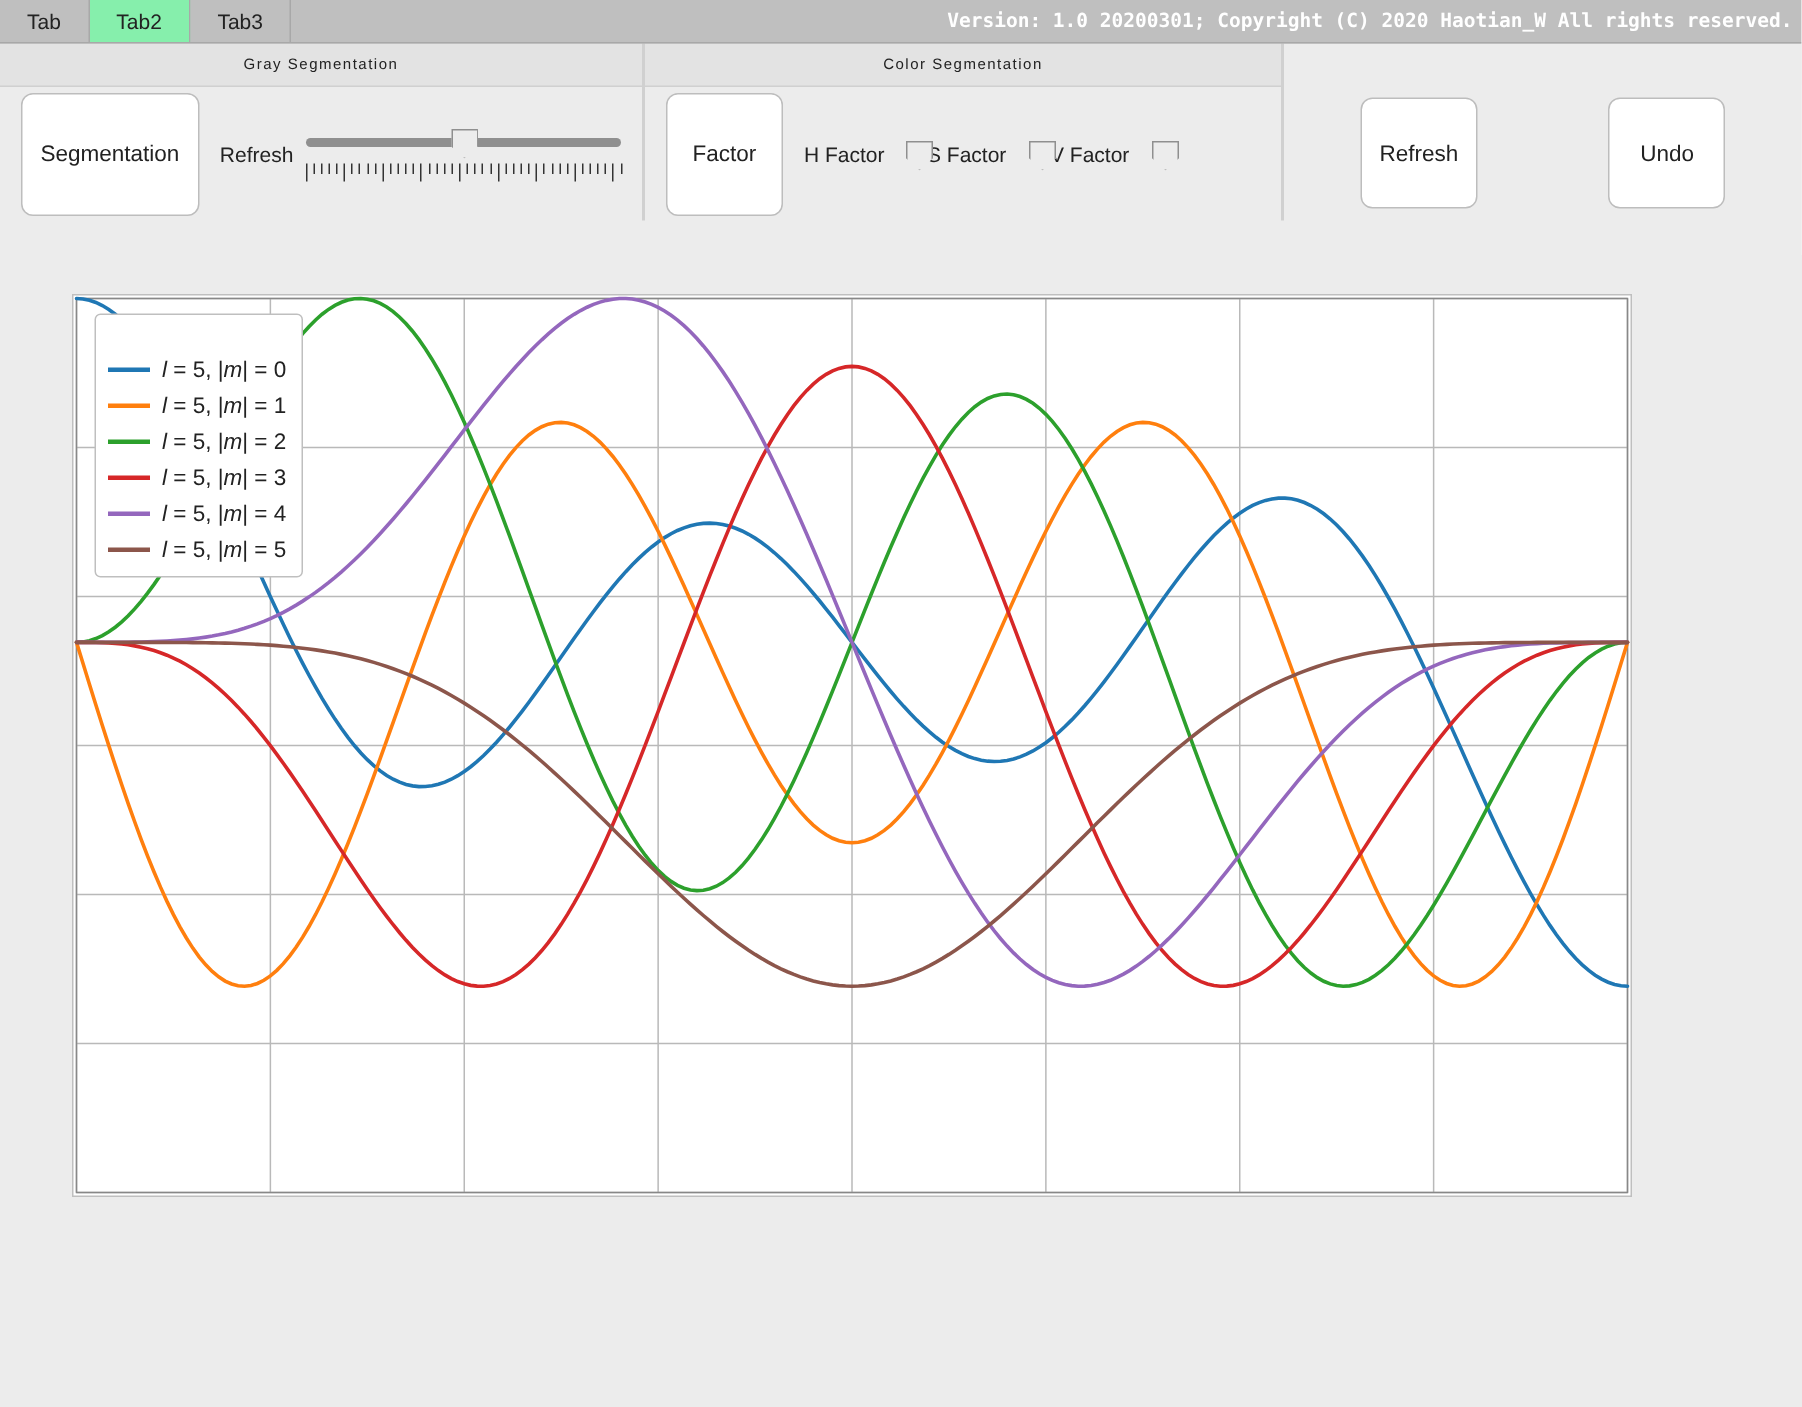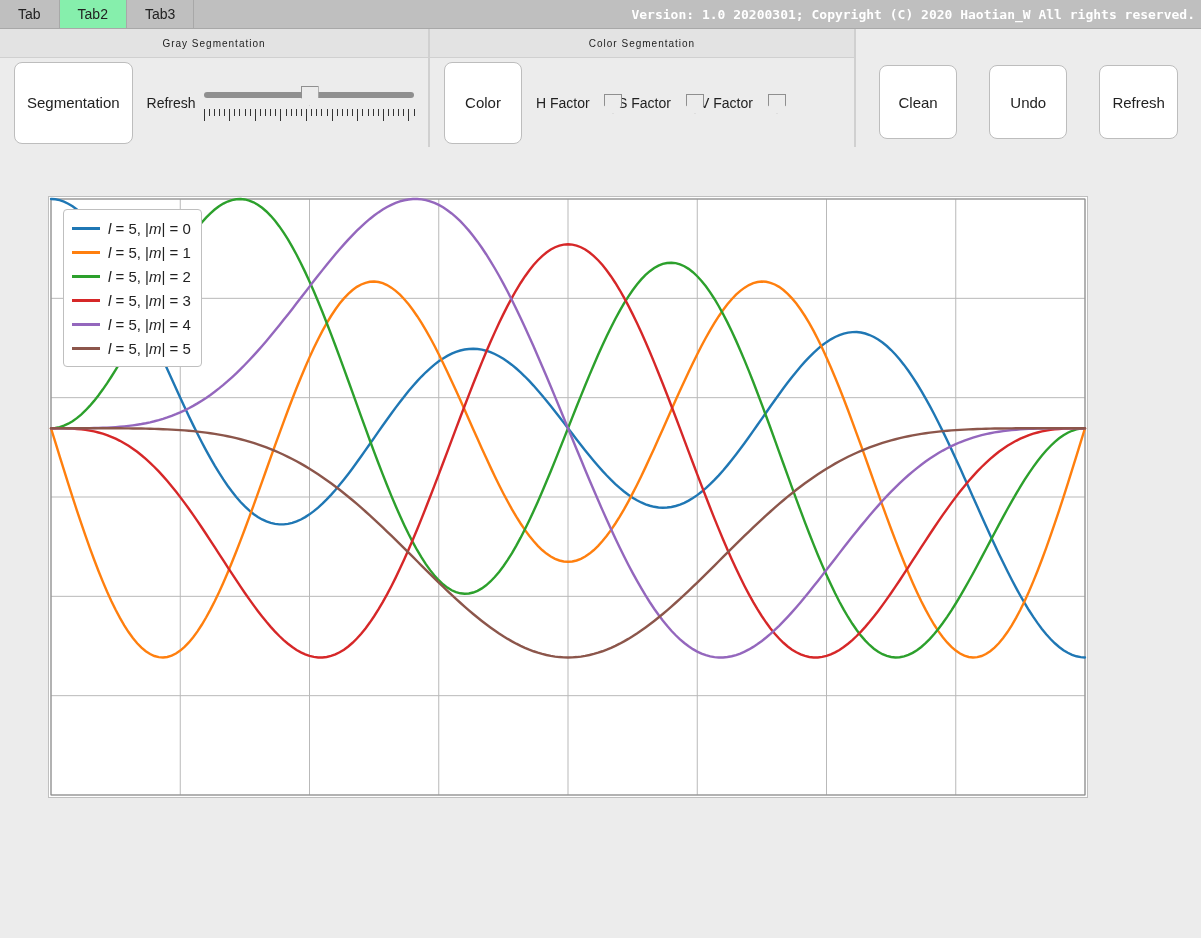--- a/index.html
+++ b/index.html
@@ -36,21 +36,21 @@
   .ticks{position:relative;height:14px;margin-top:2px}
   .ticks span{position:absolute;top:0;width:1px;background:#333}
   .slider-col{display:flex;flex-direction:row;gap:6px}
   .slider-row{display:flex;align-items:center;gap:10px}
   .slider-row .lab{width:66px;font-size:14px;white-space:nowrap}
   
   .chartwrap{position:absolute;left:48px;top:196px;width:1038px;height:600px;
              background:#fff;border:1px solid #bfbfbf}
   .chartwrap svg{display:block}
   .legend{position:absolute;left:14px;top:12px;background:#fff;
-          border:1px solid #bfbfbf;border-radius:4px;padding:6px 10px 6px 8px;
+          border:1px solid #bfbfbf;border-radius:4px;padding:24px 10px 6px 8px;
           font-size:15px}
   .legend .row{display:flex;align-items:center;gap:8px;height:24px}
   .legend .sw{width:28px;height:3px}
 </style>
 </head>
 <body>
 
 <div class="tabstrip">
   <div class="tab">Tab</div>
   <div class="tab active">Tab2</div>
@@ -116,21 +116,21 @@
               <span style="left: 210px; height: 7px;"></span>
             </div>
         </div>
       </div>
     </div>
   </div>
 
   <div class="group" style="width:424px">
     <div class="group-head">Color  Segmentation</div>
     <div class="group-body">
-      <div class="btn tall">Color</div>
+      <div class="btn tall">Factor</div>
       <div class="slider-col" style="flex:1">
         <div class="slider-row">
           <span class="lab">H Factor</span>
           <div class="hslider" style="flex:1">
             <div class="track"></div>
               <div class="thumb" style="left: 45%;"></div>
           </div>
         </div>
         <div class="slider-row">
           <span class="lab">S Factor</span>
@@ -146,23 +146,22 @@
               <div class="thumb" style="left: 58%;"></div>
           </div>
         </div>
       </div>
     </div>
   </div>
 
   <div class="group" style="flex:1;border-right:none">
     <div class="group-head" style="background:#ececec;border:none"></div>
     <div class="group-body" style="justify-content:space-around">
-      <div class="btn">Clean</div>
+      <div class="btn">Refresh</div>
       <div class="btn">Undo</div>
-      <div class="btn">Refresh</div>
     </div>
   </div>
 </div>
 
 <div class="chartwrap">
   <svg id="chartsvg" width="1038" height="600">
       <g stroke="#b9b9b9" stroke-width="1">
         <line x1="2" y1="2" x2="2" y2="598"></line>
         <line x1="131.25" y1="2" x2="131.25" y2="598"></line>
         <line x1="260.5" y1="2" x2="260.5" y2="598"></line>

